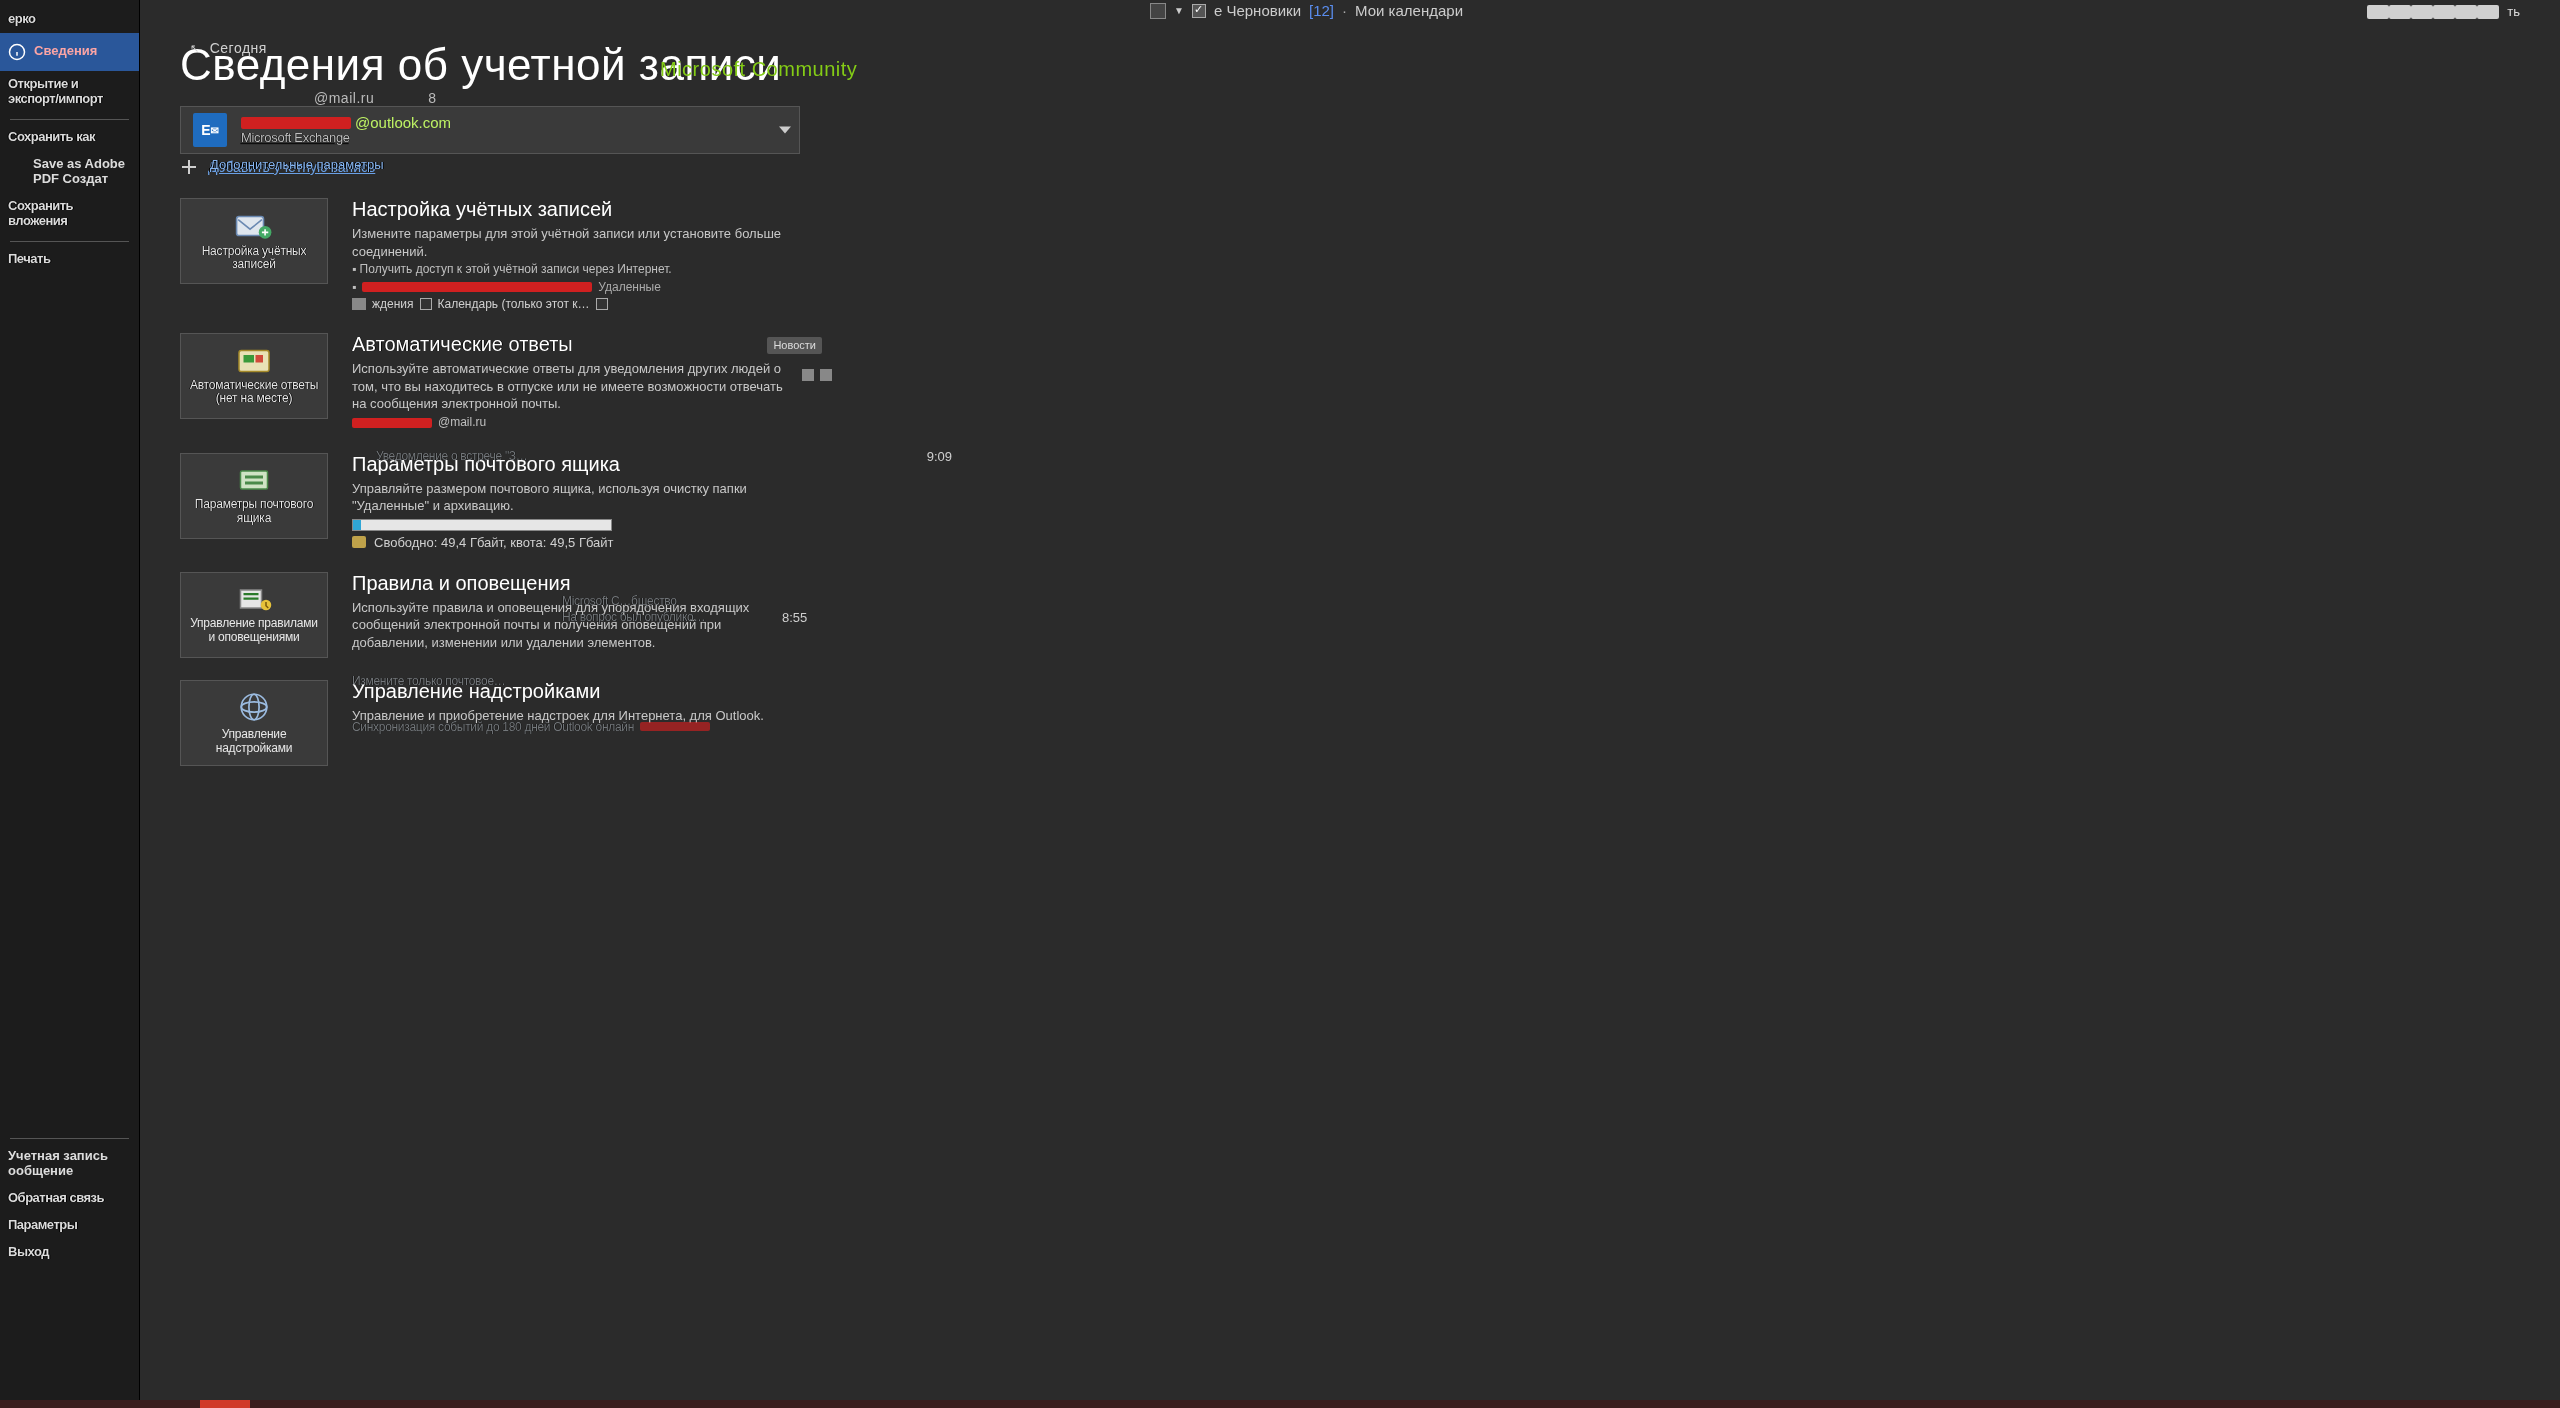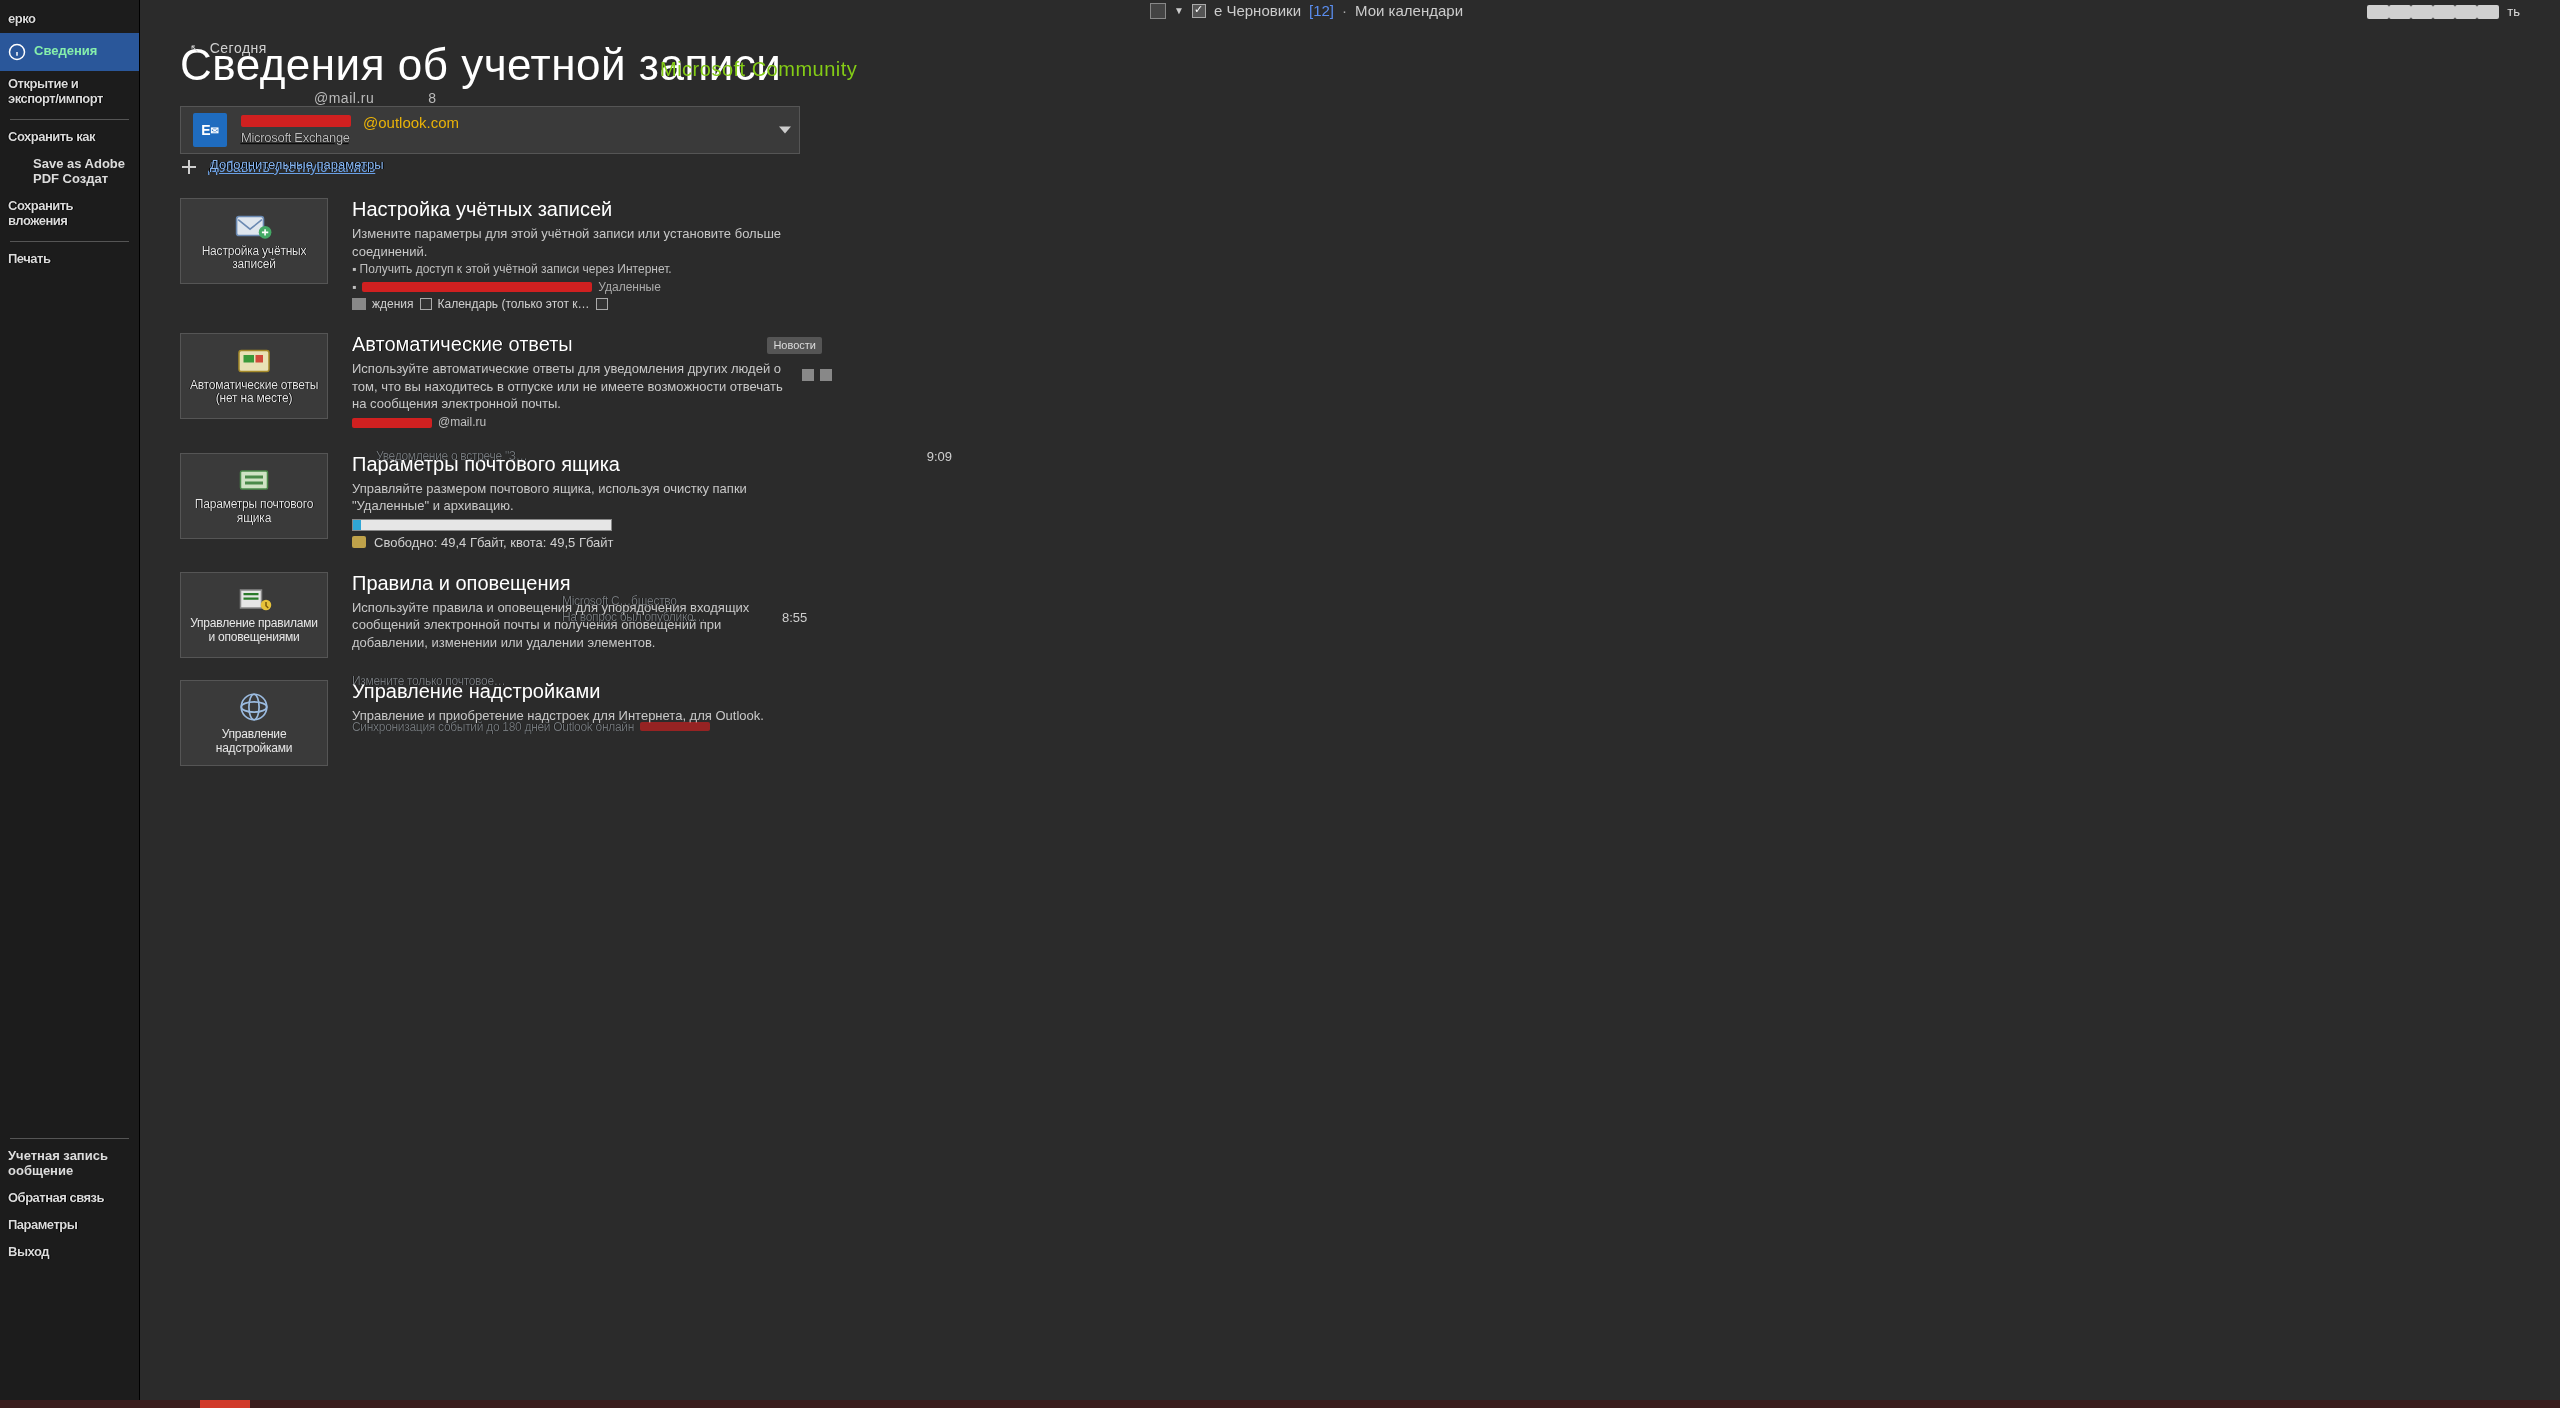--- a/index.html
+++ b/index.html
@@ -29,21 +29,21 @@
     word-break: break-word;
     cursor: pointer;
   }
   .leftnav .nav-item.smudge {
     text-shadow: 1px 0 0 #000, -1px 0 0 #000;
     letter-spacing: -0.5px;
     filter: blur(0.3px);
   }
   .leftnav .nav-item.active {
     background: #2a579a;
-    color: #86efac;
+    color: #fca5a5;
     padding: 10px 8px;
     display: flex; align-items: center; gap: 8px;
   }
   .leftnav .nav-item.active svg { flex: 0 0 18px; }
   .leftnav .sep {
     border-top: 1px solid #555;
     margin: 6px 10px 4px;
   }
   .leftnav .spacer { height: 860px; }
 
@@ -110,21 +110,21 @@
     padding-left: 12px;
     gap: 14px;
   }
   .acct-select .ex-icon {
     width: 34px; height: 34px; background:#1f6cbf;
     display:flex; align-items:center; justify-content:center;
     color:#fff; font-weight:bold; font-size:14px;
     border-radius:2px;
   }
   .acct-select .lines { display:flex; flex-direction:column; line-height:1.1; }
-  .acct-select .line1 { font-size:15px; color:#eab308; display:flex; align-items:flex-start; gap:12px;}
+  .acct-select .line1 { font-size:15px; color:#bef264; display:flex; align-items:center; gap:4px;}
   .acct-select .line1 .red { background:#d02020; width:110px; height:12px; border-radius:2px;}
   .acct-select .line2 { font-size:13px; color:#bfbfbf; text-decoration: underline dotted rgba(255,255,255,0);}
   .acct-select .line2 .smudge { text-shadow: 0.5px 0 #000, -0.5px 0 #000; letter-spacing:-0.3px;}
   .acct-select .caret {
     position:absolute; right:8px; top:50%; transform:translateY(-50%);
     width:0; height:0; border-left:6px solid transparent; border-right:6px solid transparent;
     border-top:7px solid #ccc;
   }
 
   

